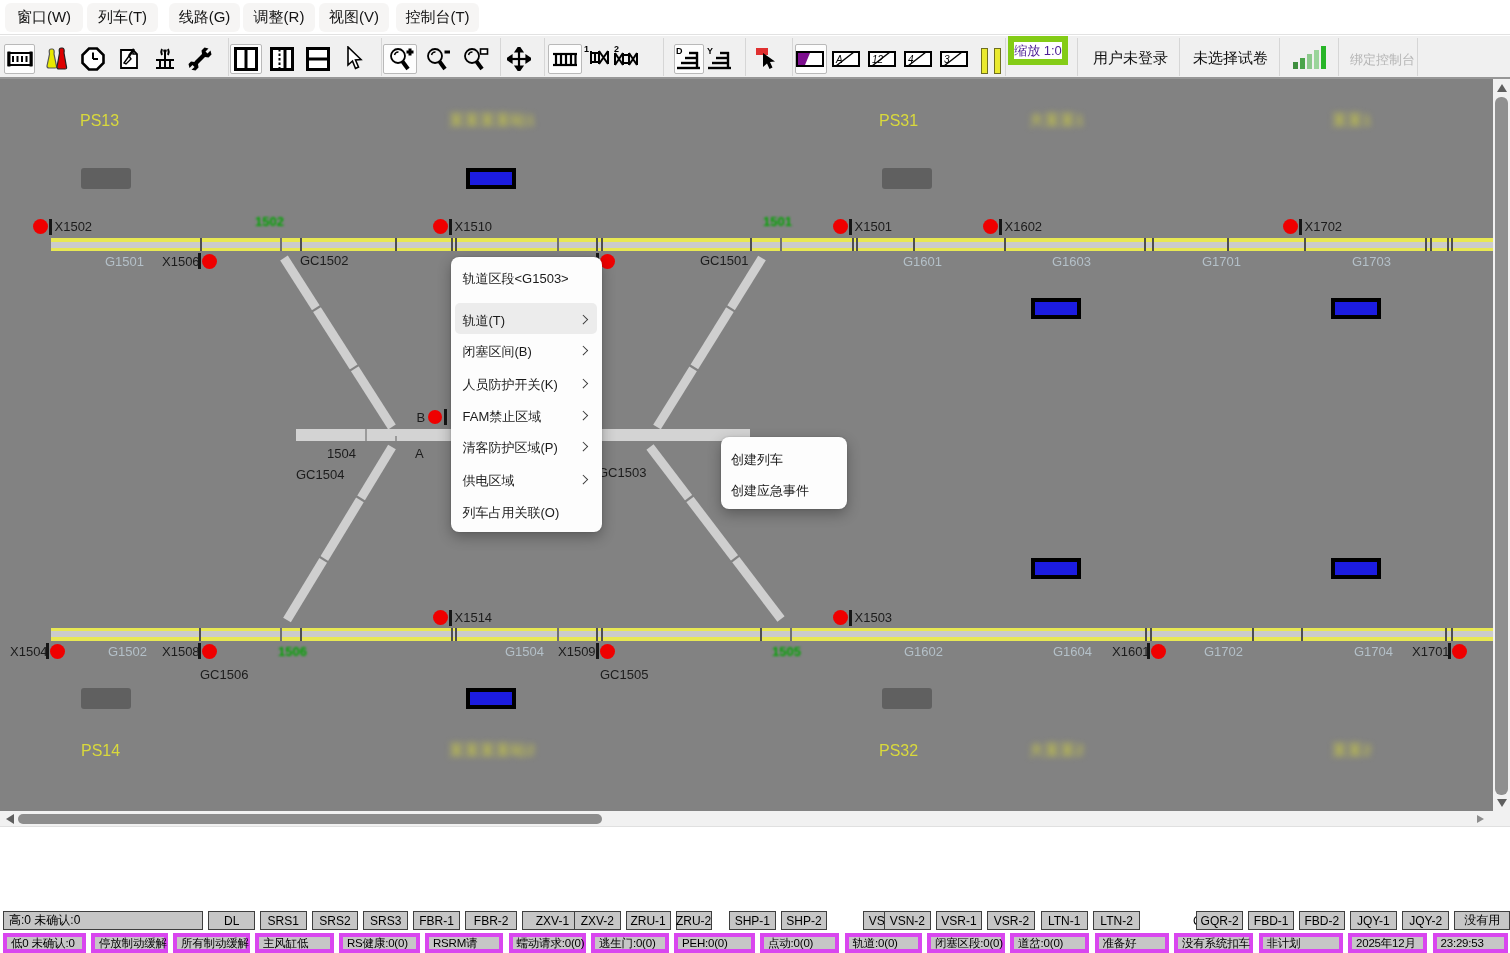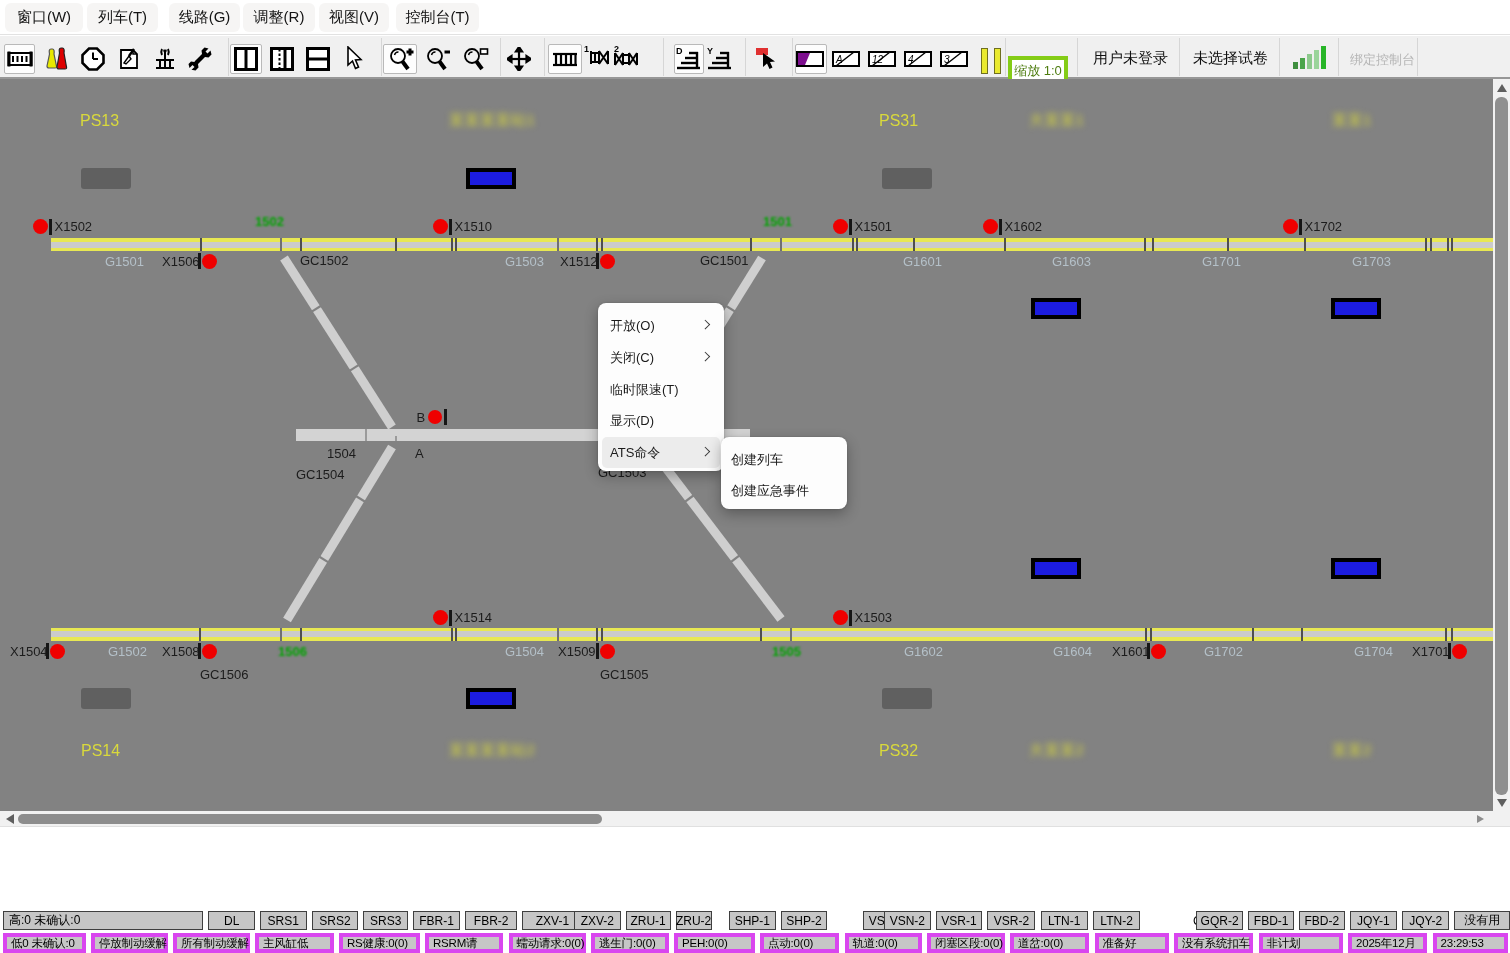--- a/index.html
+++ b/index.html
@@ -53,21 +53,21 @@
 <div class="sep" style="left:1178.5px;top:38px"></div>
 <div class="sep" style="left:1278.5px;top:38px"></div>
 <div class="sep" style="left:1337.5px;top:38px"></div>
 <div class="sep" style="left:1417px;top:38px"></div>
 <div class="selbox" style="left:4px;width:31px"></div>
 <div class="selbox" style="left:230px;width:32px"></div>
 <div class="selbox" style="left:383px;width:34px"></div>
 <div class="selbox" style="left:548px;width:34px"></div>
 <div class="selbox" style="left:674px;width:30px"></div>
 <div class="selbox" style="left:795px;width:32px"></div>
-<div class="abs" style="left:1008px;top:56px;width:60px;height:29px;background:#fff;border:4px solid #84cc16;display:flex;align-items:center;justify-content:center;font-size:13px;color:#4d7c0f">缩放 1:0</div>
+<div class="abs" style="left:1008px;top:36px;width:60px;height:29px;background:#fff;border:6px solid #84cc16;display:flex;align-items:center;justify-content:center;font-size:13px;color:#4c1d95">缩放 1:0</div>
 <div class="abs" style="left:1093px;top:49px;font-size:15px;color:#111">用户未登录</div>
 <div class="abs" style="left:1193px;top:49px;font-size:15px;color:#111">未选择试卷</div>
 <div class="abs" style="left:1350px;top:51px;font-size:13px;color:#b5b5b5">绑定控制台</div>
 <div class="abs" style="left:1293px;top:62px;width:5px;height:7px;background:#3f8f3f"></div>
 <div class="abs" style="left:1300px;top:58px;width:5px;height:11px;background:#4aa44a"></div>
 <div class="abs" style="left:1307px;top:54px;width:5px;height:15px;background:#8cc98c"></div>
 <div class="abs" style="left:1314px;top:50px;width:5px;height:19px;background:#9ad49a"></div>
 <div class="abs" style="left:1321px;top:46px;width:5px;height:23px;background:#27b527"></div>
 <div class="abs" style="left:981px;top:48px;width:7px;height:26px;background:#e9e930;border:1.5px solid #6f6f20"></div>
 <div class="abs" style="left:994px;top:48px;width:7px;height:26px;background:#e9e930;border:1.5px solid #6f6f20"></div>
@@ -387,30 +387,36 @@
 <div class="lab silver" style="left:1354px;top:565px">G1704</div>
 <div class="lab" style="left:200px;top:588px">GC1506</div>
 <div class="lab" style="left:600px;top:588px">GC1505</div>
 <div class="lab" style="left:296px;top:388px">GC1504</div>
 <div class="lab" style="left:598px;top:386px">GC1503</div>
 <div class="lab" style="left:327px;top:367px">1504</div>
 <div class="lab" style="left:415px;top:367px">A</div>
 <div class="lab" style="left:416.5px;top:331px">B</div>
 <div class="sig" style="left:428px;top:330.5px;width:14px;height:14px"></div>
 <div class="sbar" style="left:444px;top:330px"></div>
-<div class="menu" style="left:598px;top:223.5px;width:125.5px;height:168px">
-<div class="hl" style="left:4px;top:134.5px;width:117.5px;height:31px"></div>
-<div class="mi" style="top:14.3px">开放(O)</div>
-<i class="chev" style="left:104px;top:18.3px"></i>
-<div class="mi" style="top:46.2px">关闭(C)</div>
-<i class="chev" style="left:104px;top:50.2px"></i>
-<div class="mi" style="top:78.4px">临时限速(T)</div>
-<div class="mi" style="top:109.0px">显示(D)</div>
-<div class="mi" style="top:141.8px">ATS命令</div>
-<i class="chev" style="left:104px;top:145.8px"></i>
+<div class="menu" style="left:450.5px;top:177.5px;width:151px;height:275.5px">
+<div class="hl" style="left:4.5px;top:46px;width:142px;height:31px"></div>
+<div class="mi" style="top:13.899999999999999px">轨道区段&lt;G1503&gt;</div>
+<div class="mi" style="top:55.0px">轨道(T)</div>
+<i class="chev" style="left:129px;top:59.0px"></i>
+<div class="mi" style="top:86.6px">闭塞区间(B)</div>
+<i class="chev" style="left:129px;top:90.6px"></i>
+<div class="mi" style="top:119.1px">人员防护开关(K)</div>
+<i class="chev" style="left:129px;top:123.1px"></i>
+<div class="mi" style="top:151.6px">FAM禁止区域</div>
+<i class="chev" style="left:129px;top:155.6px"></i>
+<div class="mi" style="top:182.9px">清客防护区域(P)</div>
+<i class="chev" style="left:129px;top:186.9px"></i>
+<div class="mi" style="top:215.1px">供电区域</div>
+<i class="chev" style="left:129px;top:219.1px"></i>
+<div class="mi" style="top:247.6px">列车占用关联(O)</div>
 </div>
 <div class="menu" style="left:721px;top:357.5px;width:126px;height:72px">
 <div class="mi" style="left:10px;top:14.0px">创建列车</div>
 <div class="mi" style="left:10px;top:45.0px">创建应急事件</div>
 </div>
 </div>
 <div class="abs" style="left:1493px;top:79px;width:17px;height:732px;background:#f1f1f1"></div>
 <div class="abs" style="left:1495px;top:97px;width:13px;height:698px;background:#8f8f8f;border-radius:6px"></div>
 <div class="abs" style="left:1496.5px;top:84px;width:0;height:0;border-left:5px solid transparent;border-right:5px solid transparent;border-bottom:8px solid #5f5f5f"></div>
 <div class="abs" style="left:1496.5px;top:799px;width:0;height:0;border-left:5px solid transparent;border-right:5px solid transparent;border-top:8px solid #5f5f5f"></div>

